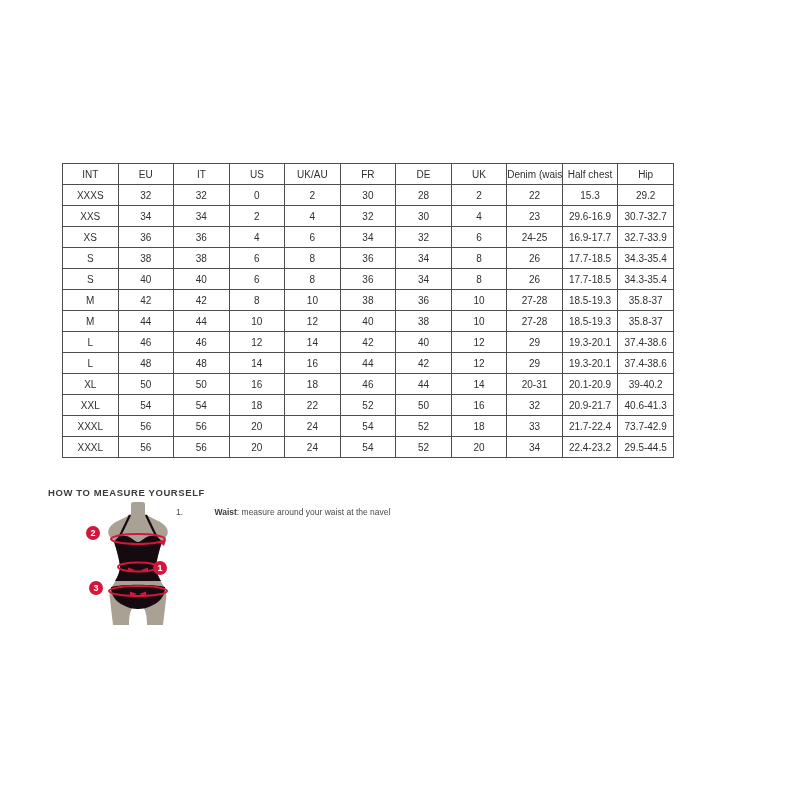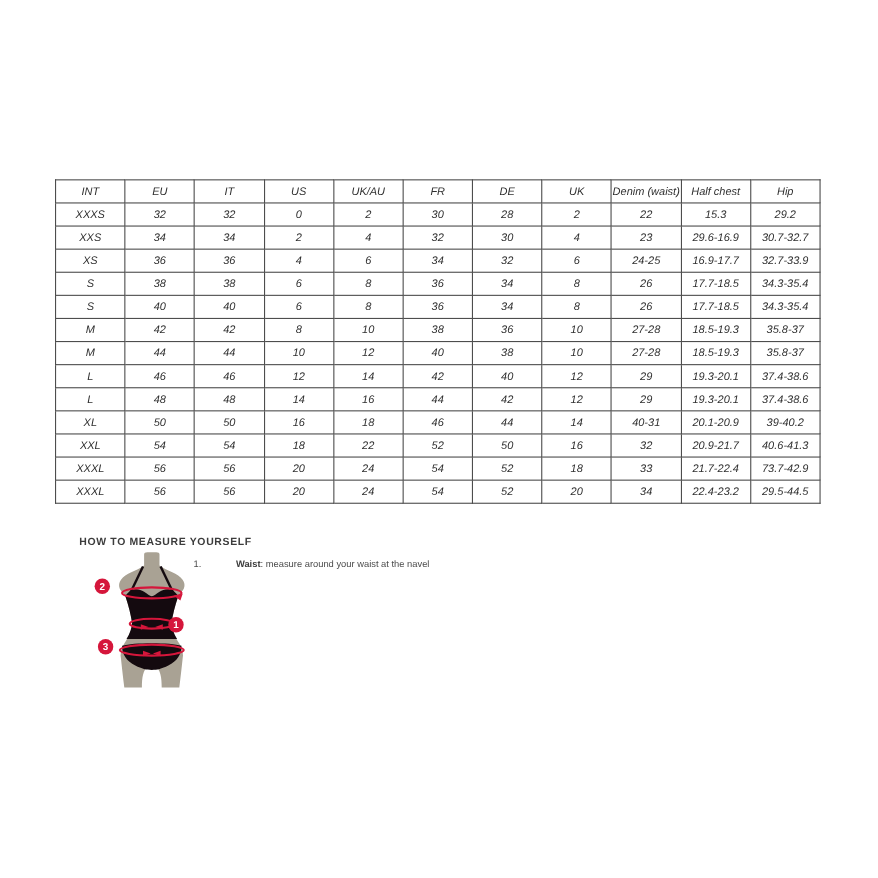--- a/index.html
+++ b/index.html
@@ -1,30 +1,30 @@
 <!DOCTYPE html>
 <html><head>
 <meta charset="utf-8">
 <style>
   html,body{margin:0;padding:0;}
   body{
     width:798px;height:798px;background:#ffffff;position:relative;overflow:hidden;
     font-family:"Liberation Sans", sans-serif;
   }
   
-  .table-wrap{position:absolute;left:50px;top:163px;width:696px;font-style:italic;}
+  .table-wrap{position:absolute;left:62px;top:163px;width:612px;}
   table{border-collapse:collapse;width:100%;table-layout:fixed;}
   th,td{
     border:1px solid #4d4d4d;height:20px;padding:0;
     font-size:10px;font-weight:normal;color:#2f2f2f;text-align:center;
     white-space:nowrap;overflow:hidden;
   }
   
   .measure-heading{
-    position:absolute;left:72px;top:487px;
+    position:absolute;left:48px;top:487px;
     font-size:9.5px;font-weight:bold;letter-spacing:.6px;color:#3c3c3c;
   }
   .figure-wrap{position:absolute;left:85px;top:501px;width:106px;height:128px;}
   .instructions{position:absolute;left:176px;top:507px;width:330px;}
   .instr{height:17px;font-size:8.5px;color:#4b4b4b;white-space:nowrap;}
   .instr b{color:#3c3c3c;margin-left:29px;}
 </style>
 </head>
 <body>
 
@@ -165,21 +165,21 @@
         </tr>
         <tr>
           <td>XL</td>
           <td>50</td>
           <td>50</td>
           <td>16</td>
           <td>18</td>
           <td>46</td>
           <td>44</td>
           <td>14</td>
-          <td>40-31</td>
+          <td>20-31</td>
           <td>20.1-20.9</td>
           <td>39-40.2</td>
         </tr>
         <tr>
           <td>XXL</td>
           <td>54</td>
           <td>54</td>
           <td>18</td>
           <td>22</td>
           <td>52</td>

